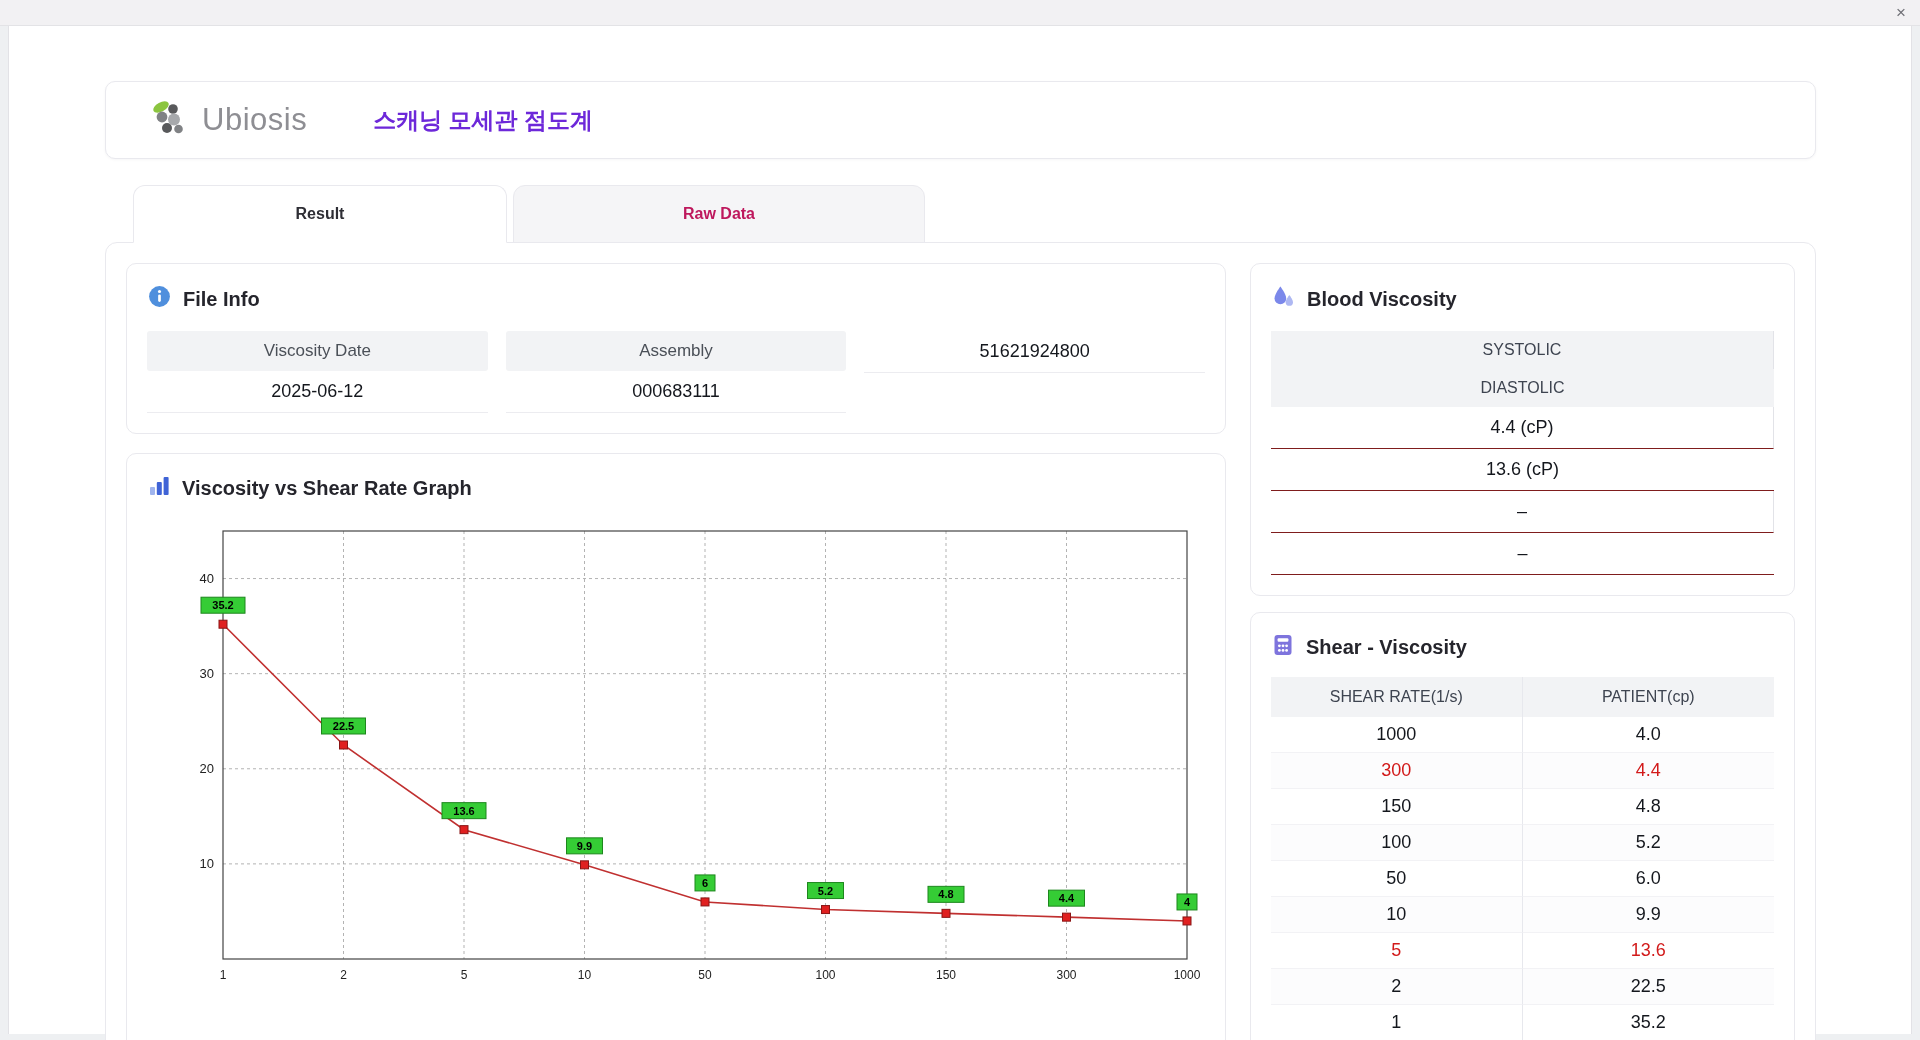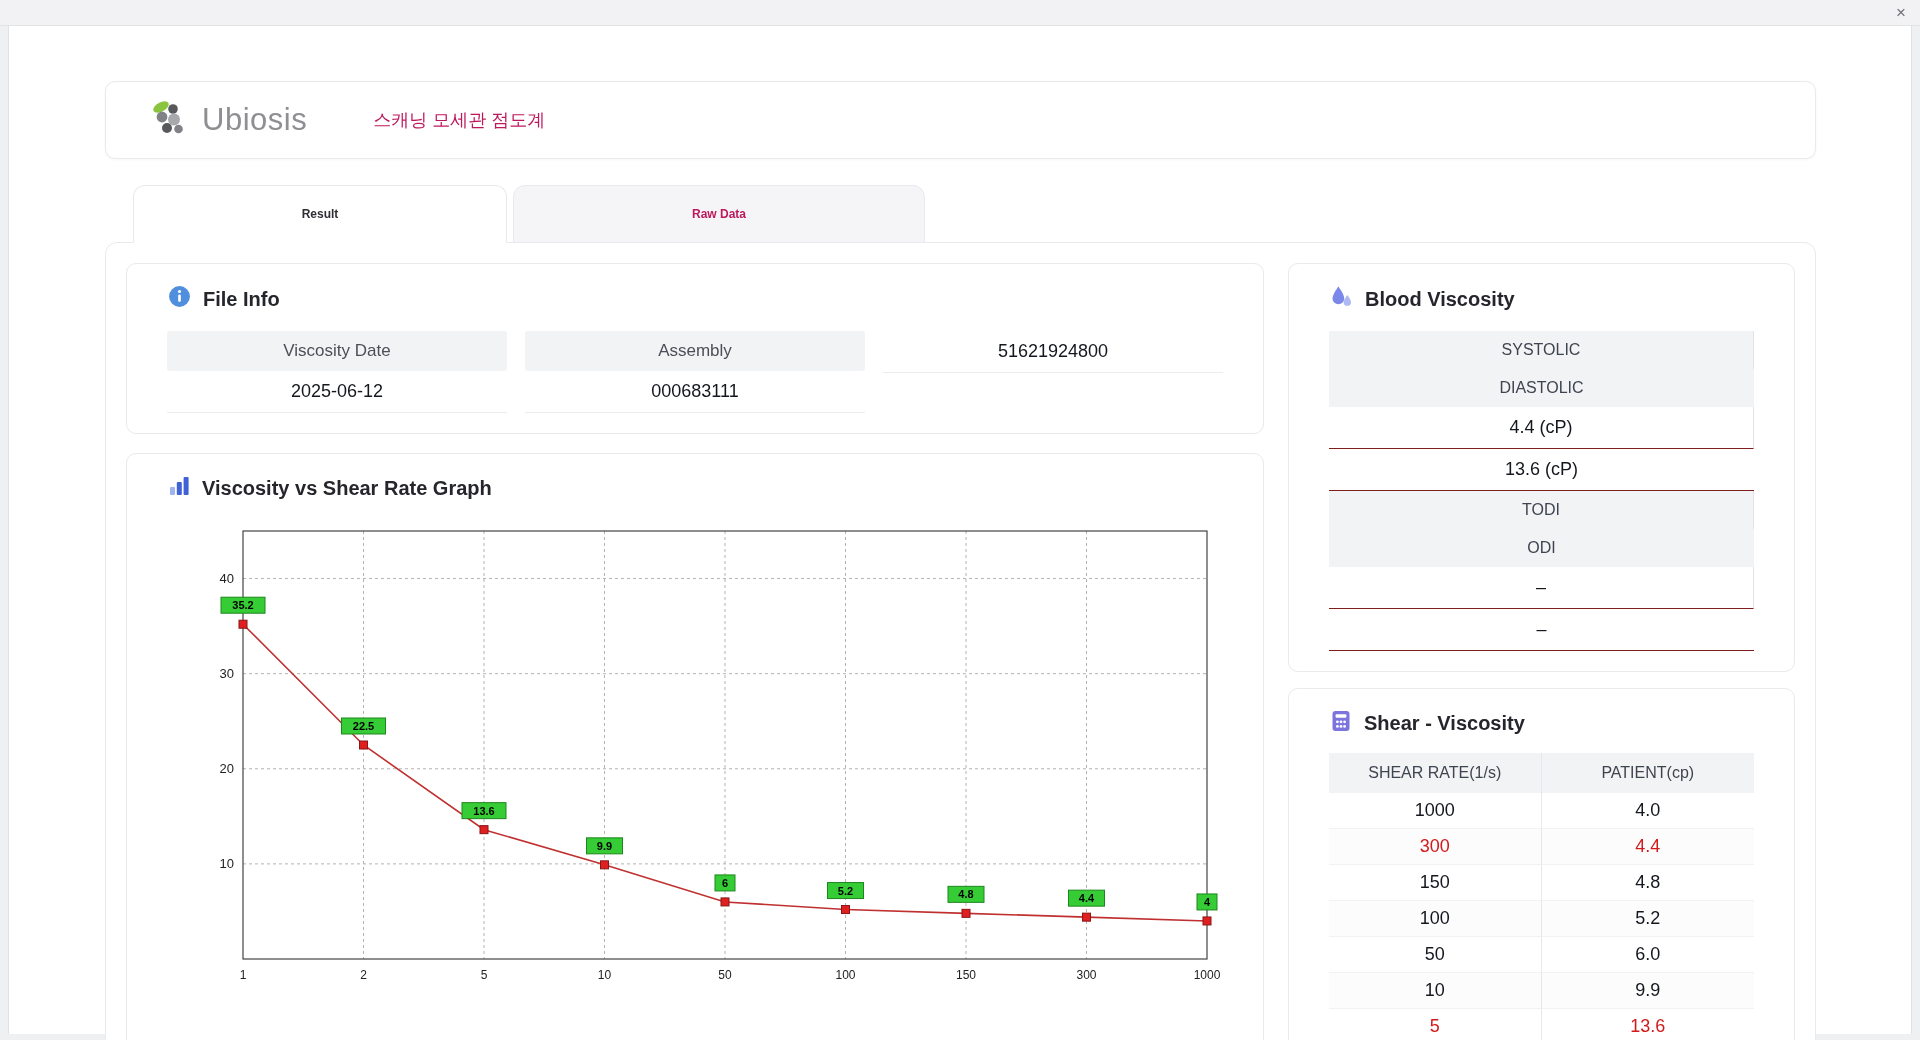--- a/index.html
+++ b/index.html
@@ -8,36 +8,36 @@
   .titlebar{position:absolute;left:0;top:0;width:1920px;height:26px;background:#f2f1f3;border-bottom:1px solid #e3e3e6}
   .close-btn{position:absolute;right:14px;top:3px;font-size:17px;color:#707076;cursor:pointer;line-height:20px}
   .window{position:absolute;left:8px;right:8px;top:26px;bottom:6px;background:#fff;border-left:1px solid #e2e2e6;border-right:1px solid #e2e2e6}
   .page{padding:55px 95px 0 96px}
 
   
   .header-card{height:78px;border:1px solid #e9e9ee;border-radius:10px;background:#fff;
     box-shadow:0 1px 3px rgba(30,30,60,.04);display:flex;align-items:center;padding:0 42px;gap:66px}
   .brand{display:flex;align-items:center;gap:8px}
   .brand-text{font-size:31px;font-weight:normal;color:#8e8e93;letter-spacing:.5px}
-  .app-title{font-size:18px;font-weight:normal;color:#be185d}
+  .app-title{font-size:23px;font-weight:bold;color:#6d28d9}
 
   
   .tabs{display:flex;margin-top:26px;margin-left:28px;position:relative;z-index:2}
-  .tab{height:58px;display:flex;align-items:center;justify-content:center;font-size:12px;font-weight:bold;
+  .tab{height:58px;display:flex;align-items:center;justify-content:center;font-size:16px;font-weight:bold;
     border-radius:12px 12px 0 0;border:1px solid #e9e9ee;margin-bottom:-1px;cursor:pointer}
   .tab-active{width:374px;background:#fff;color:#2e2e35;border-bottom-color:#fff}
   .tab-inactive{width:412px;margin-left:6px;background:#f5f5f7;color:#be185d;border-bottom-color:#e9e9ee}
 
   
   .main-card{position:relative;z-index:1;border:1px solid #e9e9ee;border-radius:12px;background:#fff;
     padding:20px;display:flex;gap:24px;min-height:775px}
   .left-col{flex:1;display:flex;flex-direction:column;gap:19px}
   .right-col{width:545px;display:flex;flex-direction:column;gap:16px}
 
-  .panel{border:1px solid #e9e9ee;border-radius:10px;background:#fff;padding:20px 40px}
+  .panel{border:1px solid #e9e9ee;border-radius:10px;background:#fff;padding:20px 20px}
   .panel-title{display:flex;align-items:center;gap:11px;font-size:20px;font-weight:bold;color:#25252c}
   .panel-title svg{flex:none}
 
   
   .fields{display:flex;gap:18px;margin-top:17px}
   .field{flex:1}
   .field-label{height:40px;background:#f2f3f5;border-radius:3px;display:flex;align-items:center;justify-content:center;
     font-size:17px;color:#4b5058}
   .field-value{height:42px;display:flex;align-items:center;justify-content:center;font-size:18px;color:#14171d;
     border-bottom:1px solid #ececf0}
@@ -213,24 +213,20 @@
           </div>
           <div class="bv-grid">
               <div class="bv-row head">
                 <div class="bv-cell left">SYSTOLIC</div>
                 <div class="bv-cell">DIASTOLIC</div>
               </div>
               <div class="bv-row val">
                 <div class="bv-cell left">4.4 (cP)</div>
                 <div class="bv-cell">13.6 (cP)</div>
               </div>
-              <div class="bv-row head">
-                <div class="bv-cell left">TODI</div>
-                <div class="bv-cell">ODI</div>
-              </div>
               <div class="bv-row val">
                 <div class="bv-cell left">–</div>
                 <div class="bv-cell">–</div>
               </div>
             </div>
         </div>
 
         <div class="panel" style="flex:1">
           <div class="panel-title">
             <span>

